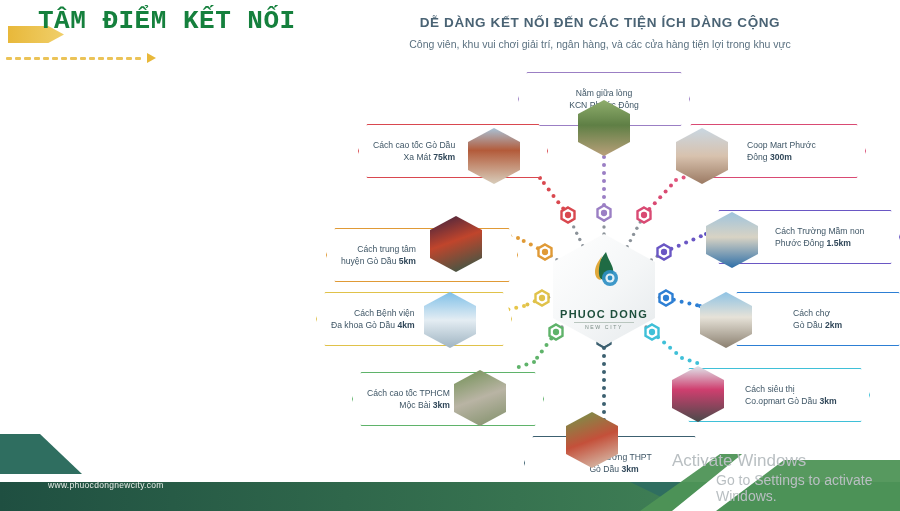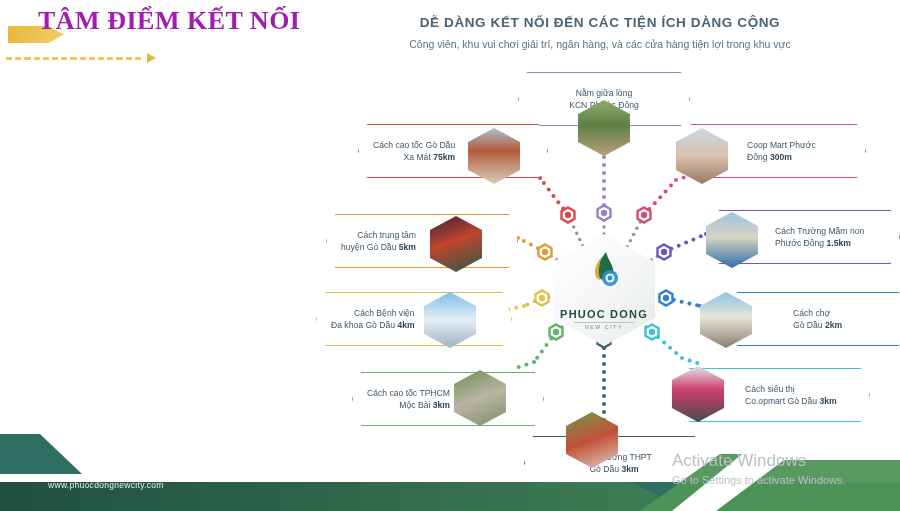--- a/index.html
+++ b/index.html
@@ -23,22 +23,22 @@
   }
   .hl-arrow {
     position: absolute; left: 8px; top: 26px;
     width: 56px; height: 17px;
     background: linear-gradient(90deg,#e8b83a 0%, #f0cf6a 100%);
     clip-path: polygon(0 0, 72% 0, 100% 50%, 72% 100%, 0 100%);
   }
   .hl-title {
     position: absolute; left: 38px; top: 6px;
     font-size: 26px; font-weight: 700; letter-spacing: .5px;
-    color: #a21caf; white-space: nowrap;
-    font-family: Liberation Serif, serif;
+    color: #15803d; white-space: nowrap;
+    font-family: Liberation Mono, monospace;
   }
   .hl-dashes {
     position: absolute; left: 6px; top: 54px;
     width: 150px; height: 8px;
     display: flex; align-items: center; gap: 3px;
   }
   .hl-dashes i {
     display: block; width: 7px; height: 3px; background: #e8b83a;
     opacity: .85; border-radius: 1px;
   }
@@ -118,21 +118,21 @@
   
   .footer-wrap { position: absolute; left:0; bottom:0; width: 724px; height: 95px; }
   .footer-url {
     position: absolute; left: 48px; bottom: 21px;
     font-size: 8.5px; color: #e9eee9; letter-spacing: .3px;
   }
 
   
   .wm { position: absolute; left: 672px; top: 450px; color: #b9bfc2; }
   .wm .wm1 { font-size: 17px; line-height: 22px; }
-  .wm .wm2 { font-size: 11px; line-height: 16px; }
+  .wm .wm2 { font-size: 14px; line-height: 16px; margin-left: 44px; }
 </style>
 </head>
 <body>
 
 <div id="slide">
 
   <div class="header-left">
     <div class="hl-arrow"></div>
     <div class="hl-title">TÂM ĐIỂM KẾT NỐI</div>
     <div class="hl-dashes">
@@ -428,21 +428,21 @@
       </div>
       <div class="node l" style="left: 682px; top: 124px; width: 184px; border-color: rgb(217, 74, 115);padding:0 14px 0 64px;">
         <div class="txt">
           <div>Coop Mart Phước</div>
           <div><span>Đông</span> <b> 300m</b></div>
         </div>
       </div>
       <div class="thumb" style="left: 676px; top: 128px;">
         <div class="ph" style="background: linear-gradient(rgb(201, 215, 226) 0%, rgb(216, 194, 174) 50%, rgb(155, 122, 99) 100%);"></div>
       </div>
-      <div class="node r" style="left: 326px; top: 214px; width: 192px; border-color: rgb(224, 154, 54);padding:0 64px 0 14px;">
+      <div class="node r" style="left: 326px; top: 228px; width: 192px; border-color: rgb(224, 154, 54);padding:0 64px 0 14px;">
         <div class="txt">
           <div>Cách trung tâm</div>
           <div><span>huyện Gò Dầu</span> <b> 5km</b></div>
         </div>
       </div>
       <div class="thumb" style="left: 430px; top: 216px;">
         <div class="ph" style="background: linear-gradient(160deg, rgb(58, 33, 64) 0%, rgb(192, 69, 44) 45%, rgb(42, 90, 74) 100%);"></div>
       </div>
       <div class="node l" style="left: 710px; top: 210px; width: 190px; border-color: rgb(106, 87, 196);padding:0 14px 0 64px;">
         <div class="txt">

